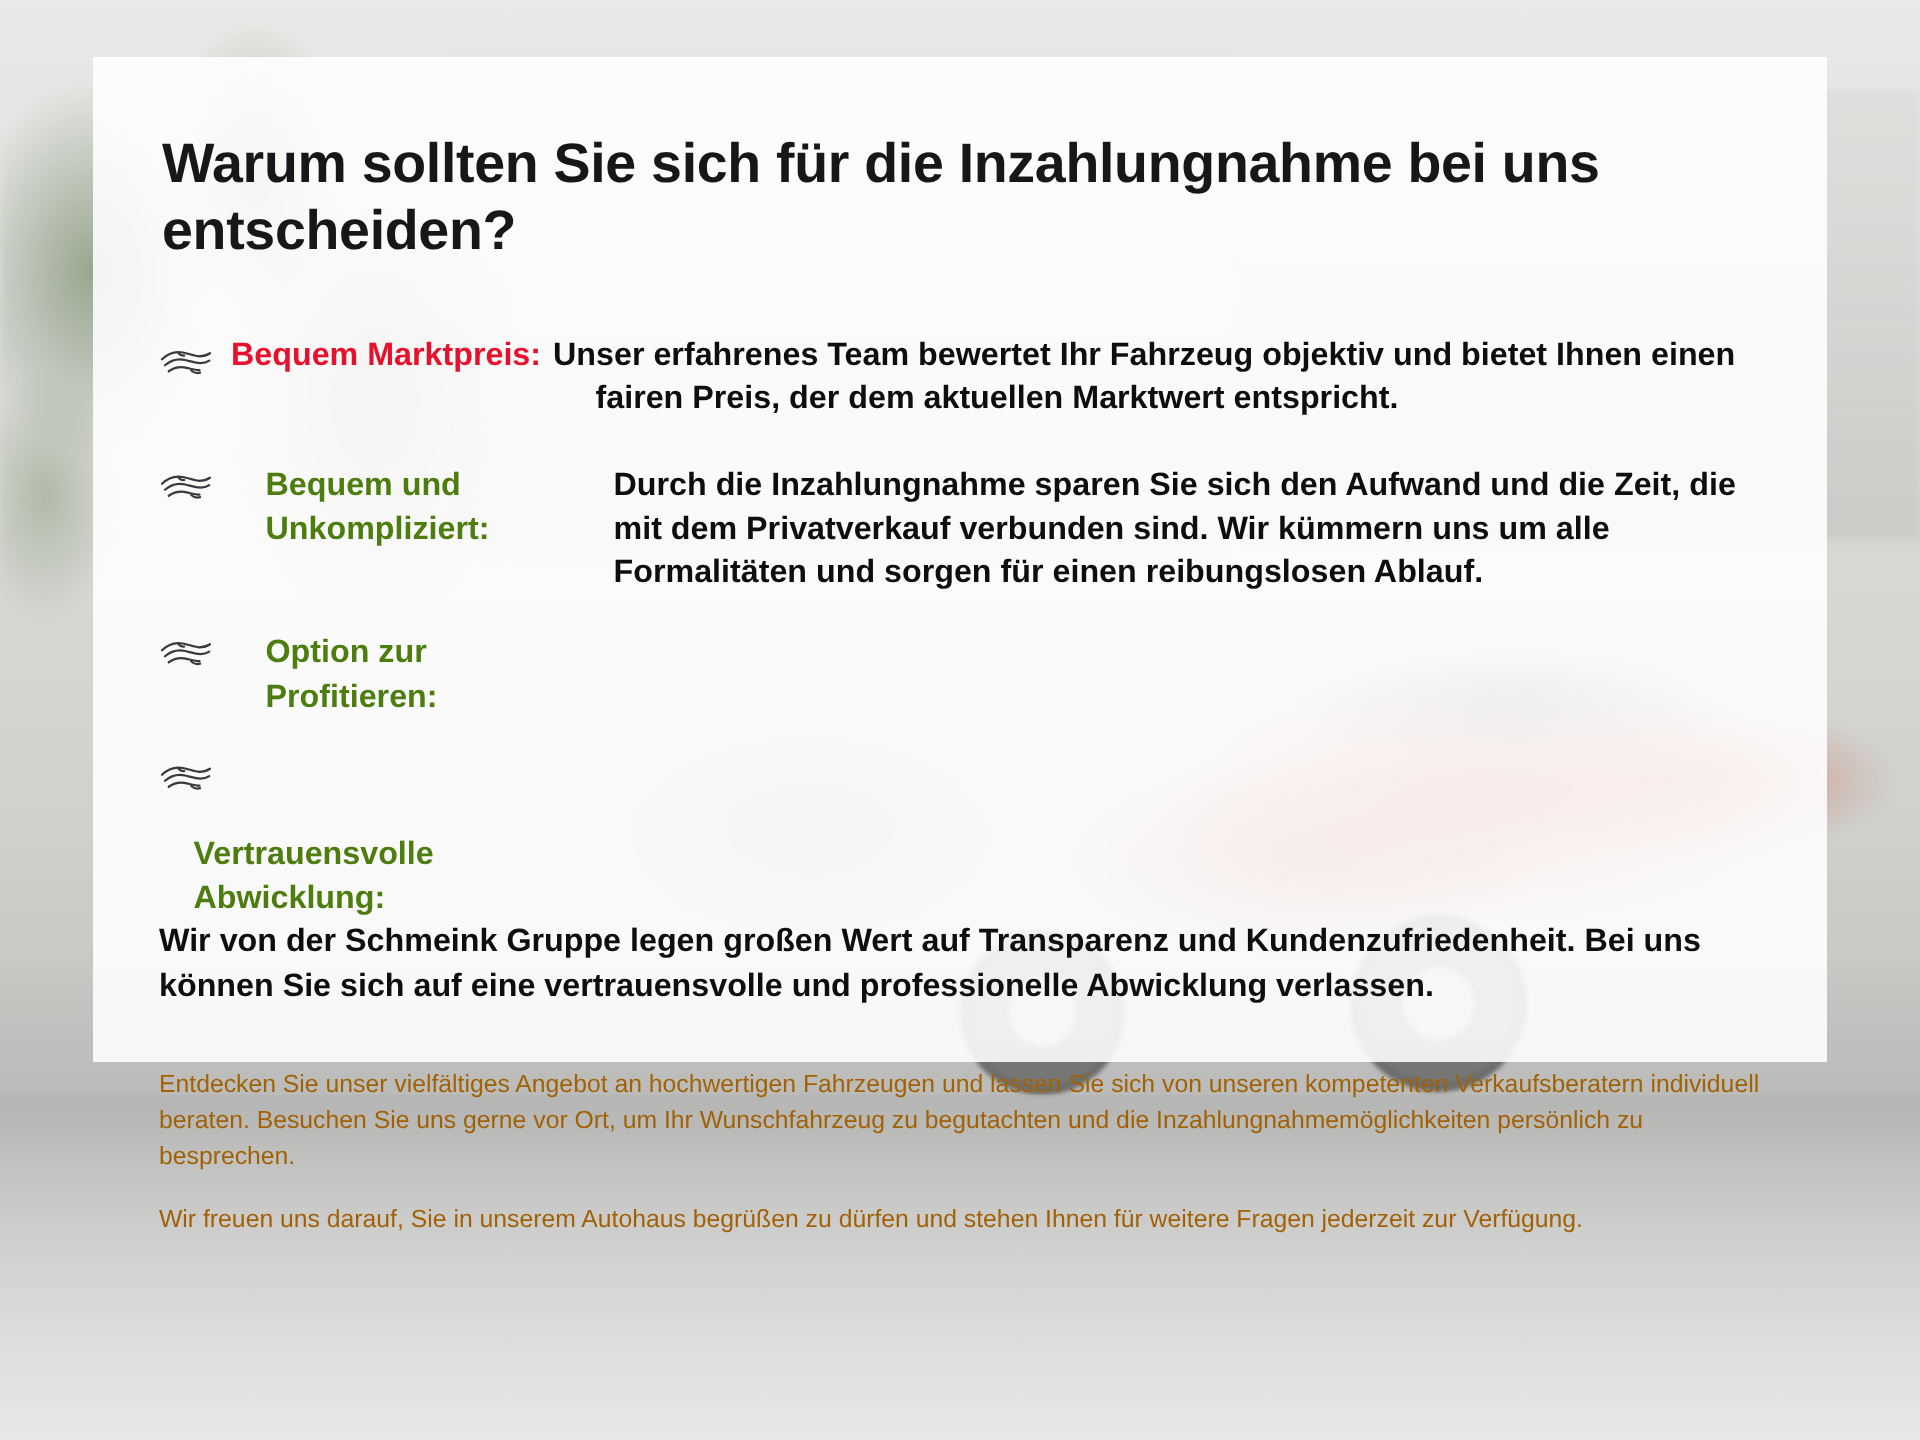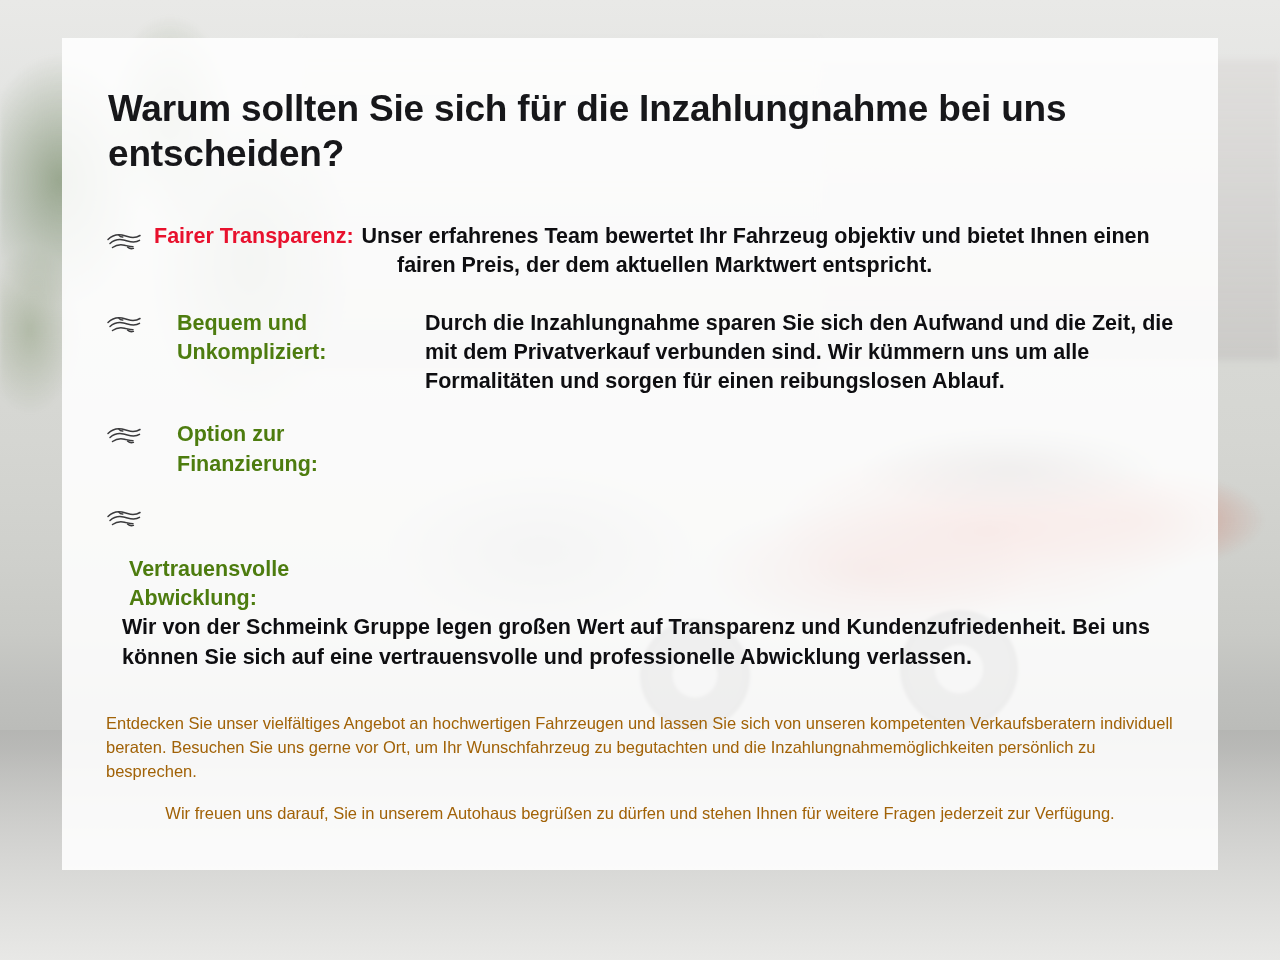--- a/index.html
+++ b/index.html
@@ -106,21 +106,21 @@
     background: radial-gradient(ellipse 210px 110px at 210px 120px, rgba(120,122,126,.45), rgba(120,122,126,0) 72%);
     filter: blur(3px);
   }
 
   
   .card {
     position: absolute;
     left: 62px;
     top: 38px;
     width: 1156px;
-    height: 832px;
+    height: 670px;
     background: rgba(255,255,255,0.88);
     box-sizing: border-box;
     padding: 40px 44px 0 44px;
   }
 
   .headline {
     font-size: 37px;
     font-weight: bold;
     line-height: 1.22;
     color: #17171a;
@@ -157,21 +157,20 @@
     padding-right: 6px;
     box-sizing: border-box;
     margin-left: 23px;
   }
   .desc {
     flex: 1 1 auto;
     color: #0e0e11;
     font-size: 21.5px;
     font-weight: bold;
     line-height: 1.36;
-    margin-left: 16px;
   }
   
   .benefit.inline {
     display: block;
     position: relative;
     padding-left: 48px;
     margin-bottom: 28px;
   }
   .benefit.inline .icon-cell {
     position: absolute;
@@ -193,21 +192,21 @@
   }
 
   .footer-text {
     margin-top: 40px;
     color: #a16207;
     font-size: 16.5px;
     line-height: 1.45;
     max-width: 1100px;
   }
   .footer-text p { margin: 0 0 18px 0; }
-  .footer-text p:last-child { margin-bottom: 0; text-align: center; }
+  .footer-text p:last-child { margin-bottom: 0; }
 </style>
 </head>
 <body>
 
 <div class="page">
 
   <div class="bg">
     <div class="bg-building"></div>
     <div class="bg-building2"></div>
     <div class="bg-trees"></div>
@@ -229,21 +228,21 @@
         <span class="icon-cell">
           <svg class="hand-icon" width="36" height="24" viewBox="0 0 36 24" fill="none" stroke="#3a3a3c" stroke-width="1.5" stroke-linecap="round" stroke-linejoin="round">
             <path d="M2 9.5 C6 5.5, 11 4, 16 5 C20 5.8, 24 7.5, 27 7.5 C30 7.5, 32 6.8, 34 5.5"></path>
             <path d="M4 13.5 C8 10, 13 9, 17.5 10 C21 10.8, 24.5 12, 27.5 12 C30 12, 32 11.4, 33.5 10.4"></path>
             <path d="M6.5 17.5 C10 15, 14.5 14.3, 18.5 15.2 C21.5 15.9, 24.5 16.8, 27 16.8"></path>
             <path d="M13 5.4 C13.9 6.6, 15.3 7.2, 16.8 7.1"></path>
             <path d="M21.5 17 C23 18.4, 25.3 19, 27.4 18.4"></path>
           </svg>
         </span>
         <div class="inline-text">
-          <span class="term-inline">Fairer Transparenz:</span><span>Unser erfahrenes Team bewertet Ihr Fahrzeug objektiv und bietet Ihnen einen fairen Preis, der dem aktuellen Marktwert entspricht.</span>
+          <span class="term-inline">Bequem Marktpreis:</span><span>Unser erfahrenes Team bewertet Ihr Fahrzeug objektiv und bietet Ihnen einen fairen Preis, der dem aktuellen Marktwert entspricht.</span>
         </div>
       </div>
 
       <div class="benefit">
         <span class="icon-cell">
           <svg class="hand-icon" width="36" height="24" viewBox="0 0 36 24" fill="none" stroke="#3a3a3c" stroke-width="1.5" stroke-linecap="round" stroke-linejoin="round">
             <path d="M2 9.5 C6 5.5, 11 4, 16 5 C20 5.8, 24 7.5, 27 7.5 C30 7.5, 32 6.8, 34 5.5"></path>
             <path d="M4 13.5 C8 10, 13 9, 17.5 10 C21 10.8, 24.5 12, 27.5 12 C30 12, 32 11.4, 33.5 10.4"></path>
             <path d="M6.5 17.5 C10 15, 14.5 14.3, 18.5 15.2 C21.5 15.9, 24.5 16.8, 27 16.8"></path>
             <path d="M13 5.4 C13.9 6.6, 15.3 7.2, 16.8 7.1"></path>
@@ -257,21 +256,21 @@
       <div class="benefit">
         <span class="icon-cell">
           <svg class="hand-icon" width="36" height="24" viewBox="0 0 36 24" fill="none" stroke="#3a3a3c" stroke-width="1.5" stroke-linecap="round" stroke-linejoin="round">
             <path d="M2 9.5 C6 5.5, 11 4, 16 5 C20 5.8, 24 7.5, 27 7.5 C30 7.5, 32 6.8, 34 5.5"></path>
             <path d="M4 13.5 C8 10, 13 9, 17.5 10 C21 10.8, 24.5 12, 27.5 12 C30 12, 32 11.4, 33.5 10.4"></path>
             <path d="M6.5 17.5 C10 15, 14.5 14.3, 18.5 15.2 C21.5 15.9, 24.5 16.8, 27 16.8"></path>
             <path d="M13 5.4 C13.9 6.6, 15.3 7.2, 16.8 7.1"></path>
             <path d="M21.5 17 C23 18.4, 25.3 19, 27.4 18.4"></path>
           </svg>
         </span>
-        <div class="term">Option zur Finanzierung:</div>
+        <div class="term">Option zur Profitieren:</div>
       </div>
 
       <div class="benefit">
         <span class="icon-cell">
           <svg class="hand-icon" width="36" height="24" viewBox="0 0 36 24" fill="none" stroke="#3a3a3c" stroke-width="1.5" stroke-linecap="round" stroke-linejoin="round">
             <path d="M2 9.5 C6 5.5, 11 4, 16 5 C20 5.8, 24 7.5, 27 7.5 C30 7.5, 32 6.8, 34 5.5"></path>
             <path d="M4 13.5 C8 10, 13 9, 17.5 10 C21 10.8, 24.5 12, 27.5 12 C30 12, 32 11.4, 33.5 10.4"></path>
             <path d="M6.5 17.5 C10 15, 14.5 14.3, 18.5 15.2 C21.5 15.9, 24.5 16.8, 27 16.8"></path>
             <path d="M13 5.4 C13.9 6.6, 15.3 7.2, 16.8 7.1"></path>
             <path d="M21.5 17 C23 18.4, 25.3 19, 27.4 18.4"></path>

